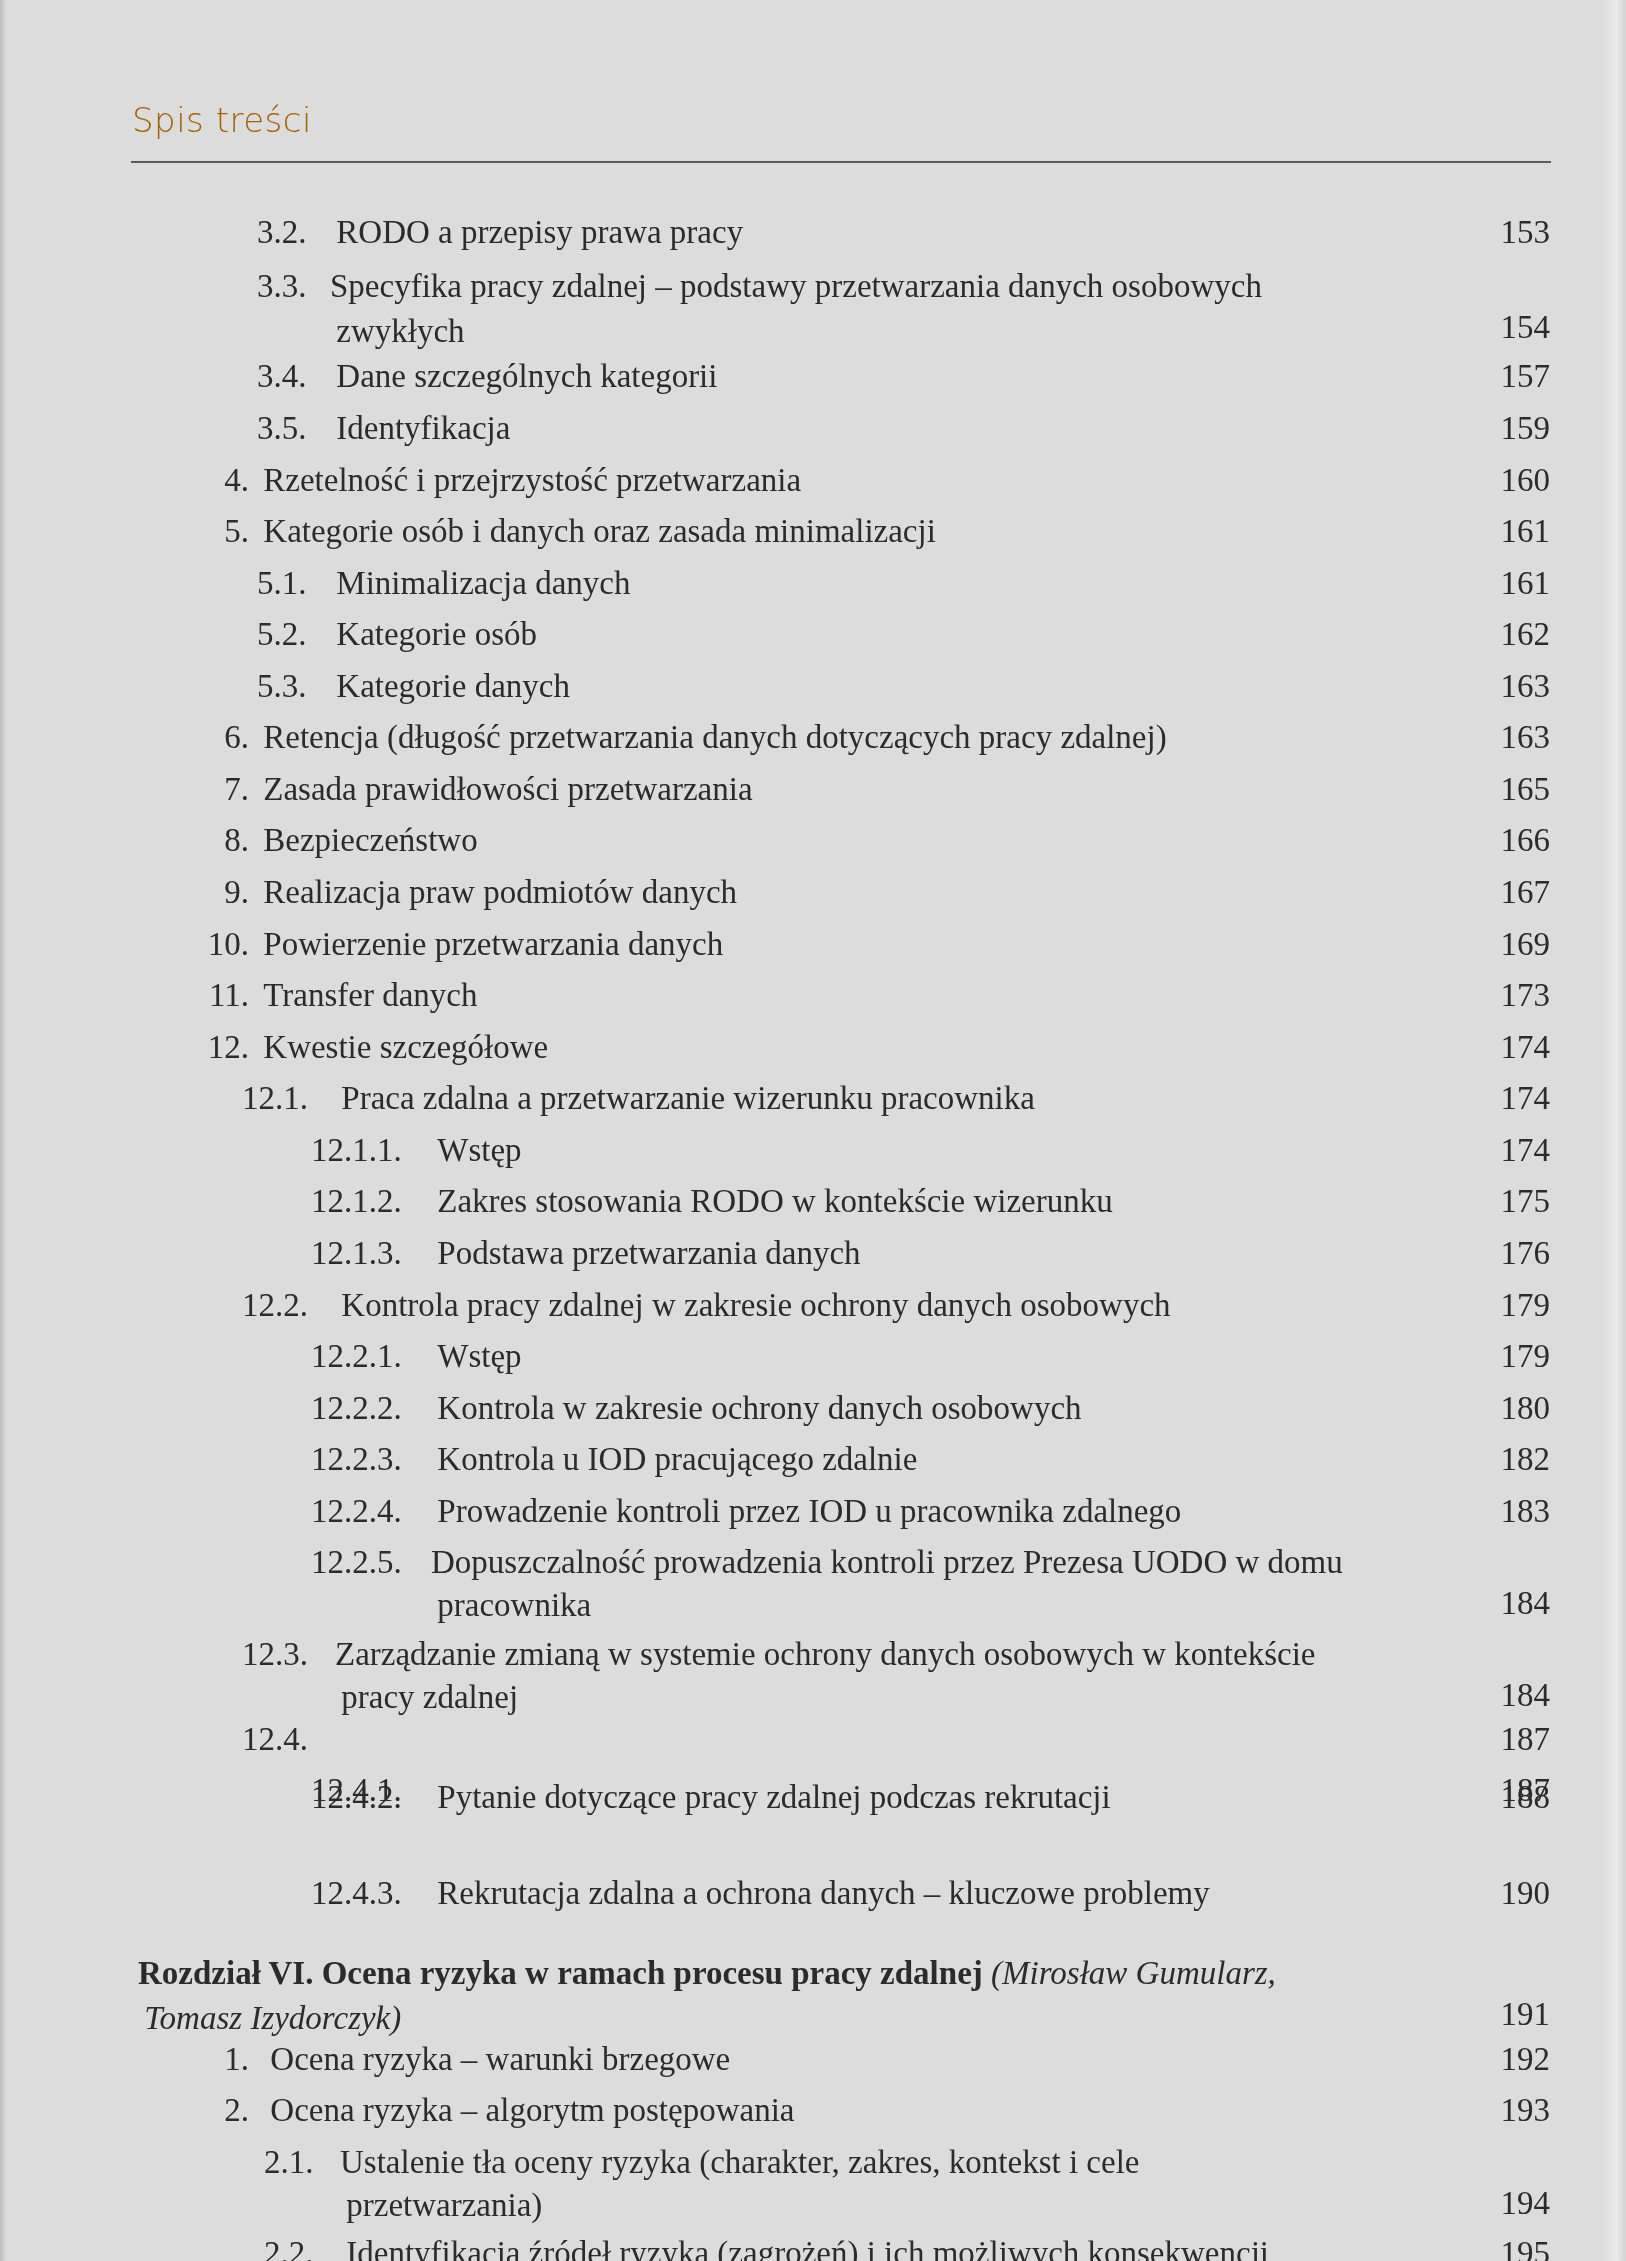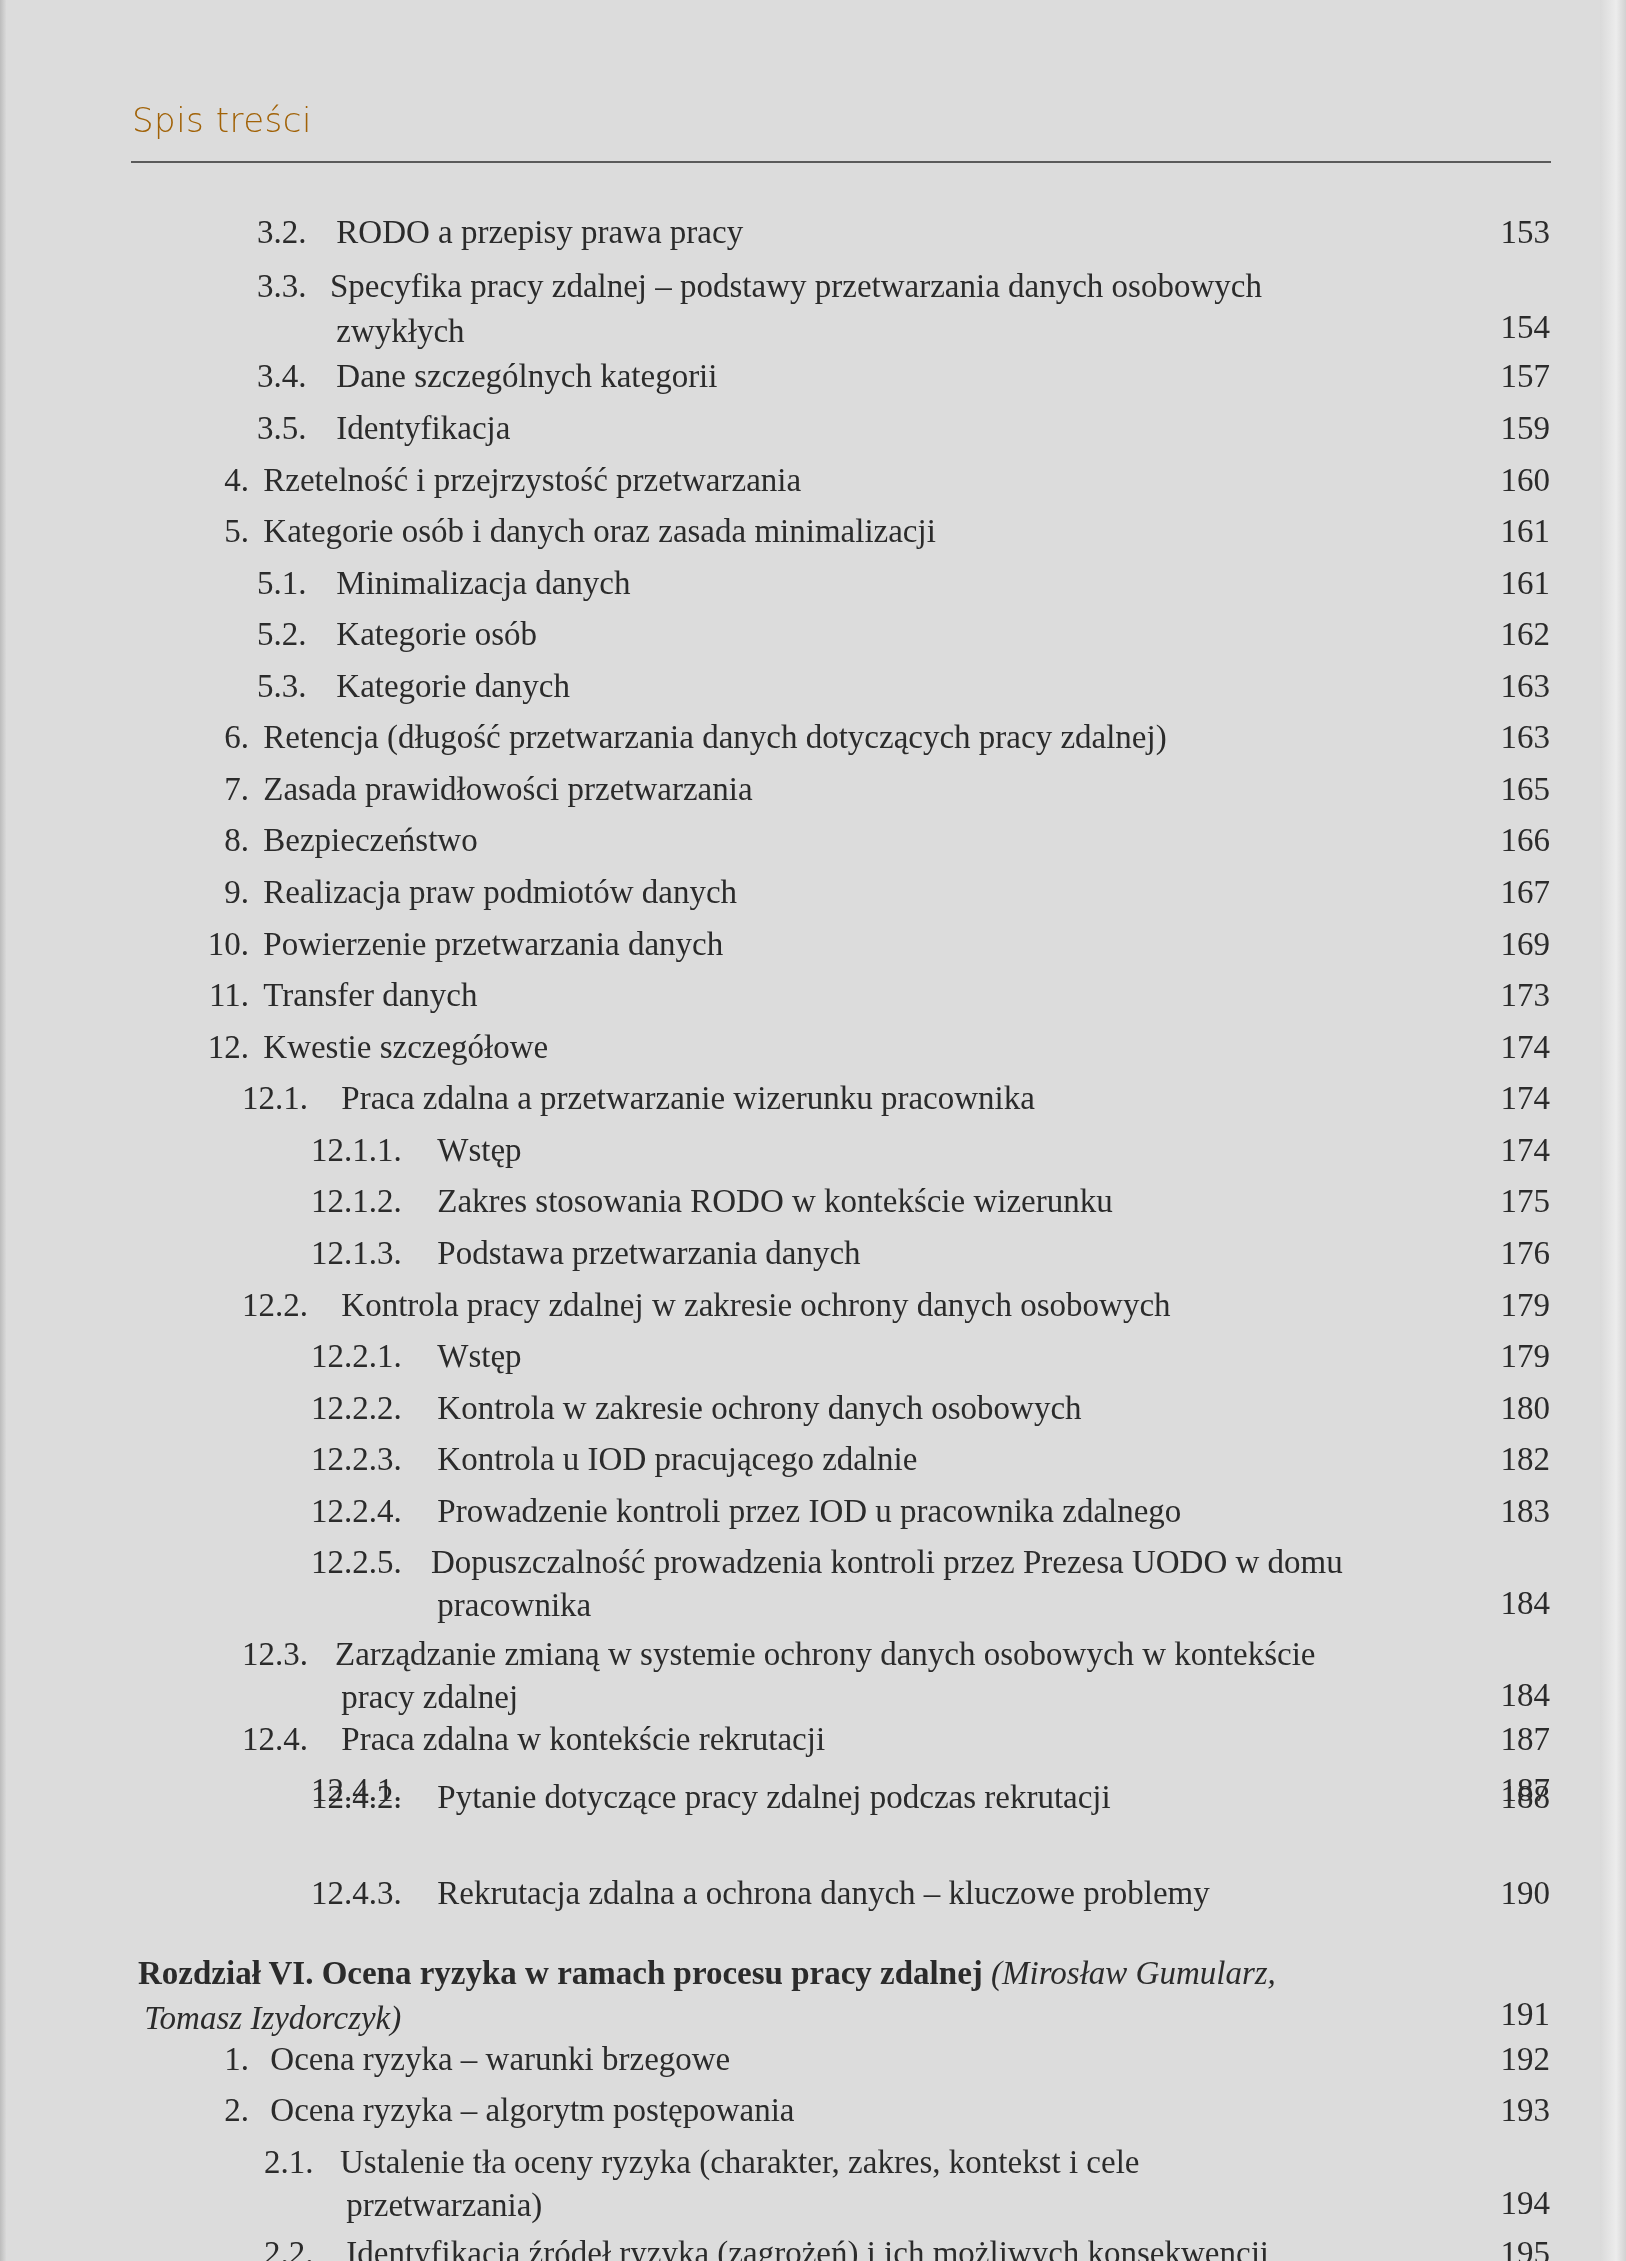--- a/index.html
+++ b/index.html
@@ -290,24 +290,20 @@
     <span class="cont-line" style="left:335px;top:0">Zarządzanie zmianą w systemie ochrony danych osobowych w kontekście</span>
     <div class="title-line" style="left:335px;top:43px;width:1092px">
         <span>pracy zdalnej</span>
         <span class="leader"></span>
       </div>
     <span class="page" style="top:41px">184</span>
   </div>
 
   <div class="row" style="top:1713px;left:0;width:100%">
     <span class="num" style="left:242px">12.4.</span>
-    <div class="title-line" style="left:335px;width:1092px">
-        <span>Praca zdalna w kontekście rekrutacji</span>
-        <span class="leader"></span>
-      </div>
     <span class="page">187</span>
   </div>
 
   <div class="row" style="top:1764px;left:0;width:100%">
     <span class="num" style="left:311px">12.4.1.</span>
     <span class="page">187</span>
   </div>
 
   <div class="row" style="top:1771px;left:0;width:100%">
     <span class="num" style="left:311px">12.4.2.</span>

